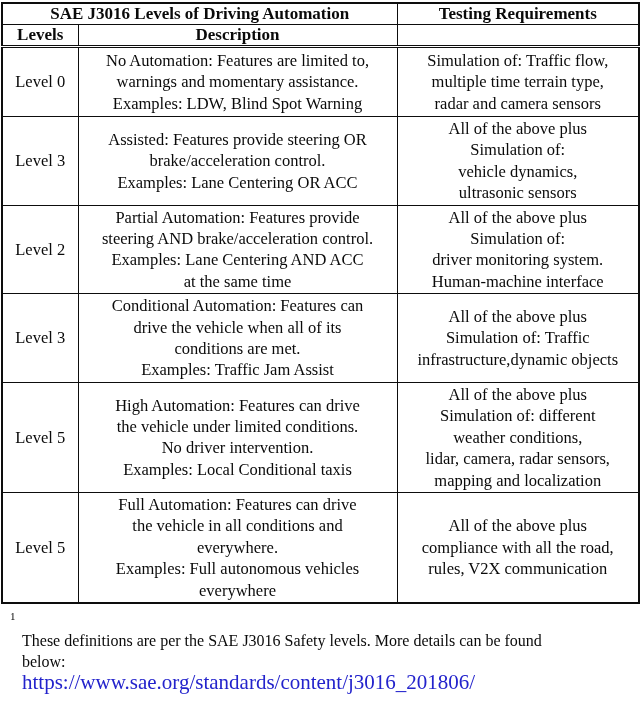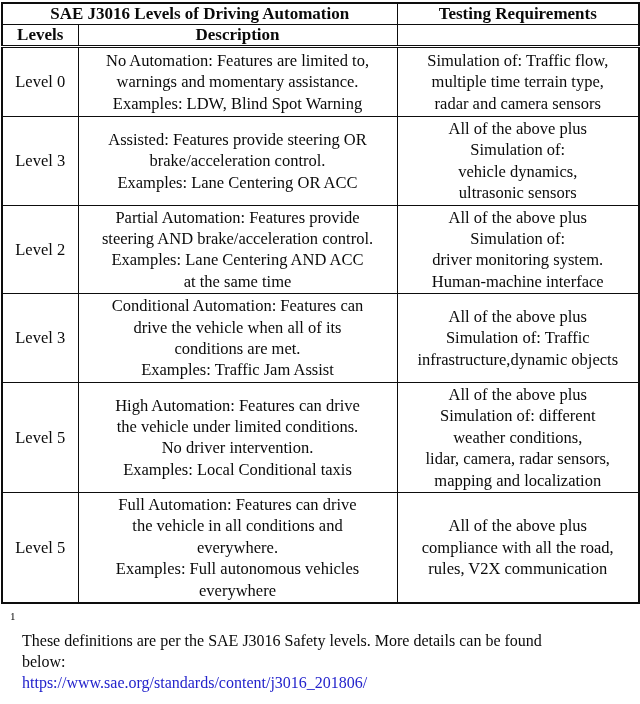--- a/index.html
+++ b/index.html
@@ -63,21 +63,21 @@
     left: -12px;
     top: -3px;
     font-size: 11px;
     white-space: normal;
   }
   .footnote-link {
     display: block;
     color: #2323cc;
     text-decoration: none;
     cursor: pointer;
-    font-size: 16px;
+    font-size: 21px;
     line-height: 21px;
   }
 </style>
 </head>
 <body>
 
 <div class="page">
 
   <table class="sae">
     <colgroup>

